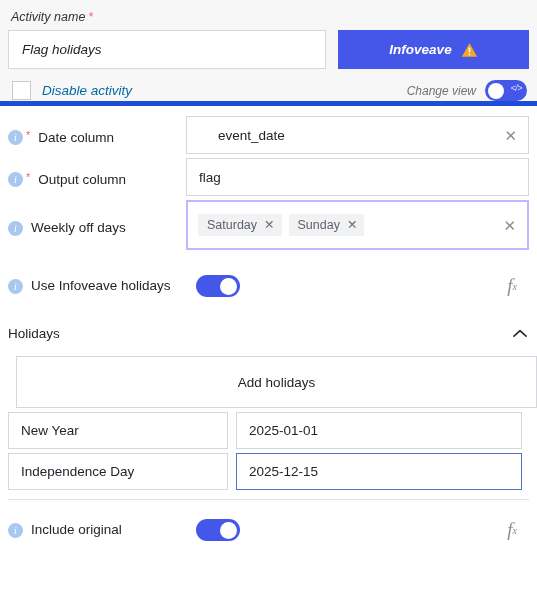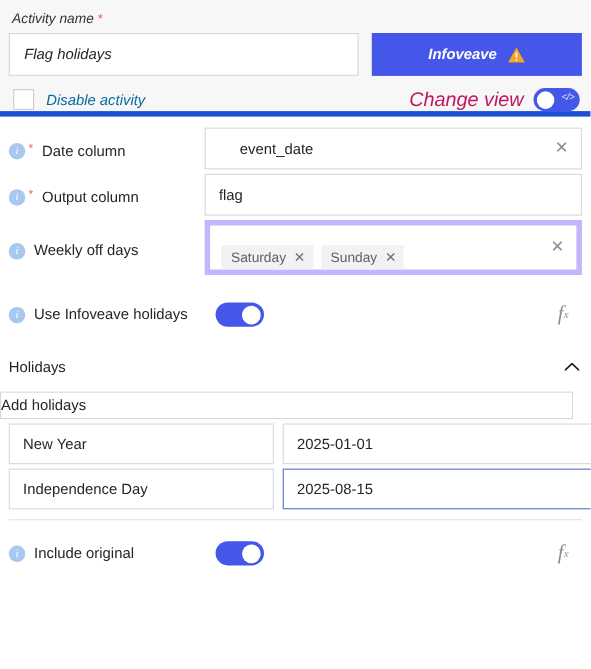--- a/index.html
+++ b/index.html
@@ -44,21 +44,21 @@
     display: flex; align-items: center; justify-content: space-between;
     margin-top: 11px; padding: 0 2px 0 4px;
   }
   .chk-wrap { display: flex; align-items: center; gap: 11px; cursor: pointer; }
   .chkbox {
     width: 19px; height: 19px; border: 1px solid #c9cacd; background: #fff;
     display: block;
   }
   .chk-label { font-size: 13.5px; color: #0369a1; }
   .cv-wrap { display: flex; align-items: center; gap: 9px; }
-  .cv-label { font-size: 18px; color: #be185d; }
+  .cv-label { font-size: 12px; color: #737373; }
   .toggle {
     width: 42px; height: 21px; border-radius: 11px; background: #4457e8;
     position: relative; cursor: pointer; flex: none;
   }
   .toggle .knob {
     position: absolute; top: 2.5px; width: 16px; height: 16px;
     border-radius: 50%; background: #fff;
   }
   .toggle.off .knob { left: 3px; }
   .toggle.on  .knob { right: 3px; }
@@ -95,22 +95,22 @@
     padding: 0 12px; position: relative;
   }
   .inp.select-like { padding-left: 31px; padding-right: 34px; }
   .x-clear {
     position: absolute; right: 11px; top: 50%; transform: translateY(-50%);
     color: #8b8d93; font-size: 15px; line-height: 1; cursor: pointer;
     font-family: "Liberation Sans", sans-serif;
   }
 
   .chips-box {
-    min-height: 50px; border: 5px solid #c4b5fd; background: #fff;
-    display: flex; align-items: flex-end; gap: 7px; padding: 0 34px 0 10px;
+    min-height: 50px; border: 2px solid #c4b5fd; background: #fff;
+    display: flex; align-items: center; gap: 7px; padding: 0 34px 0 10px;
     position: relative; flex-wrap: wrap;
   }
   .chip {
     background: #f1f2f4; color: #5f6269; font-size: 12.5px;
     padding: 4px 7px 4px 9px; display: inline-flex; align-items: center; gap: 7px;
     border-radius: 1px;
   }
   .chip-x { color: #6e7177; font-size: 12.5px; cursor: pointer; line-height:1; }
 
   .toggle-cell { display: flex; align-items: center; min-height: 56px; padding-left: 10px; }
@@ -123,37 +123,37 @@
 
   
   .sec-head {
     display: flex; align-items: center; justify-content: space-between;
     padding: 0 10px 0 8px; height: 30px; margin-top: 4px;
   }
   .sec-title { font-size: 13.5px; color: #22252c; }
   .chev { width: 14px; height: 9px; display:block; }
 
   .add-btn {
-    margin: 8px 8px 0 0; height: 25px; border: 1px solid #d6d7da;
-    background: #fff; display: flex; align-items: center; 
+    margin: 8px 8px 0 16px; height: 52px; border: 1px solid #d6d7da;
+    background: #fff; display: flex; align-items: center; justify-content: center;
     font-size: 13.5px; color: #22252c; cursor: pointer;
     font-family: "Liberation Sans", sans-serif; width: 521px;
   }
 
   .tbl-head { display: flex; padding: 0 8px; margin-top: 11px; }
   .th { font-size: 13.5px; color: #22252c; }
   .th.name { width: 249px; flex: none; }
 
   .h-row { display: flex; align-items: center; padding: 0 8px; margin-top: 4px; }
   .h-cell {
     height: 37px; border: 1px solid #d6d7da; background: #fff;
     display: flex; align-items: center; padding: 0 12px;
     font-size: 13.5px; color: #22252c;
   }
-  .h-cell.name { width: 241px; flex: none; padding-left: 12px; }
+  .h-cell.name { width: 220px; flex: none; padding-left: 12px; }
   .h-cell.date { width: 286px; flex: none; margin-left: 8px; }
   .h-cell.focused { border: 1px solid #5570c6; }
   .trash-btn {
     width: 46px; flex: none; display: flex; align-items: center; justify-content: center;
     cursor: pointer;
   }
   .trash { width: 17px; height: 19px; display: block; }
 
   .divider { height: 1px; background: #e2e3e6; margin: 9px 8px 0 8px; }
 
@@ -285,21 +285,21 @@
         <path d="M2.1 5.2 H14.9 L13.7 18.4 H3.3 Z" fill="#f98c90"></path>
       </svg>
     </div>
   </div>
 
   <div class="h-row">
     <div class="h-cell name">
       <span>Independence Day</span>
     </div>
     <div class="h-cell date focused">
-      <span>2025-08-15</span>
+      <span>2025-12-15</span>
     </div>
     <div class="trash-btn">
       <svg class="trash" viewBox="0 0 17 19">
         <rect x="0.5" y="1.6" width="16" height="3.3" rx="0.6" fill="#ef3b45"></rect>
         <rect x="5.6" y="0" width="5.8" height="2.2" rx="0.5" fill="#ef3b45"></rect>
         <path d="M2.1 5.2 H14.9 L13.7 18.4 H3.3 Z" fill="#f98c90"></path>
       </svg>
     </div>
   </div>
 

